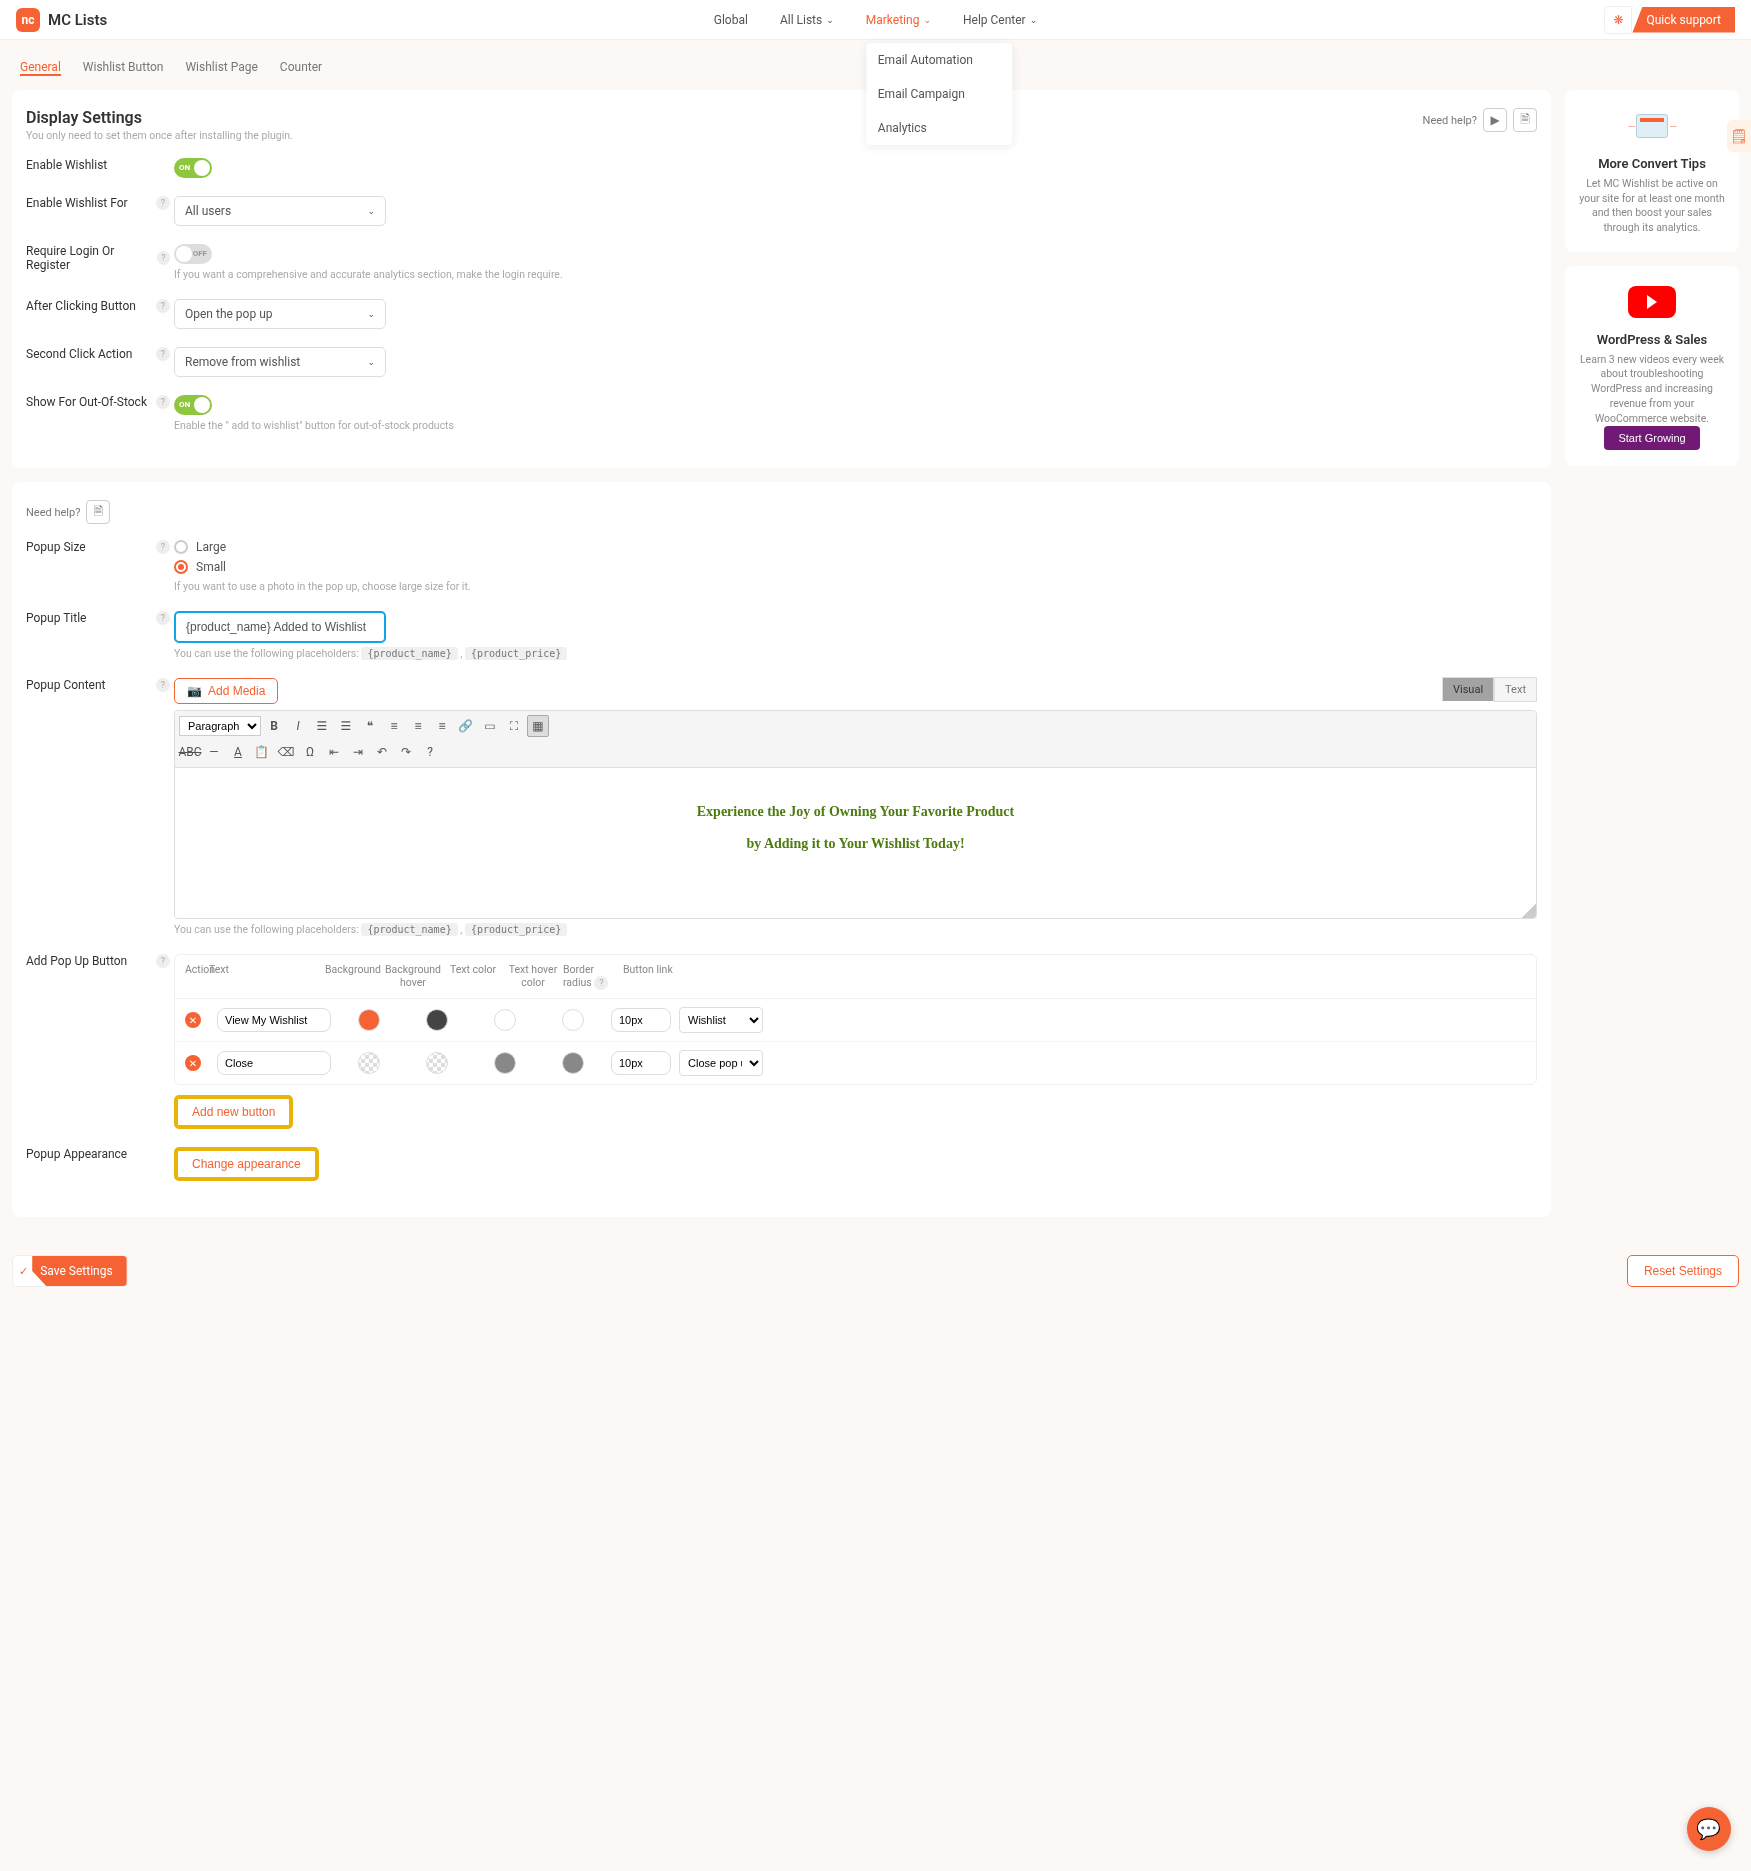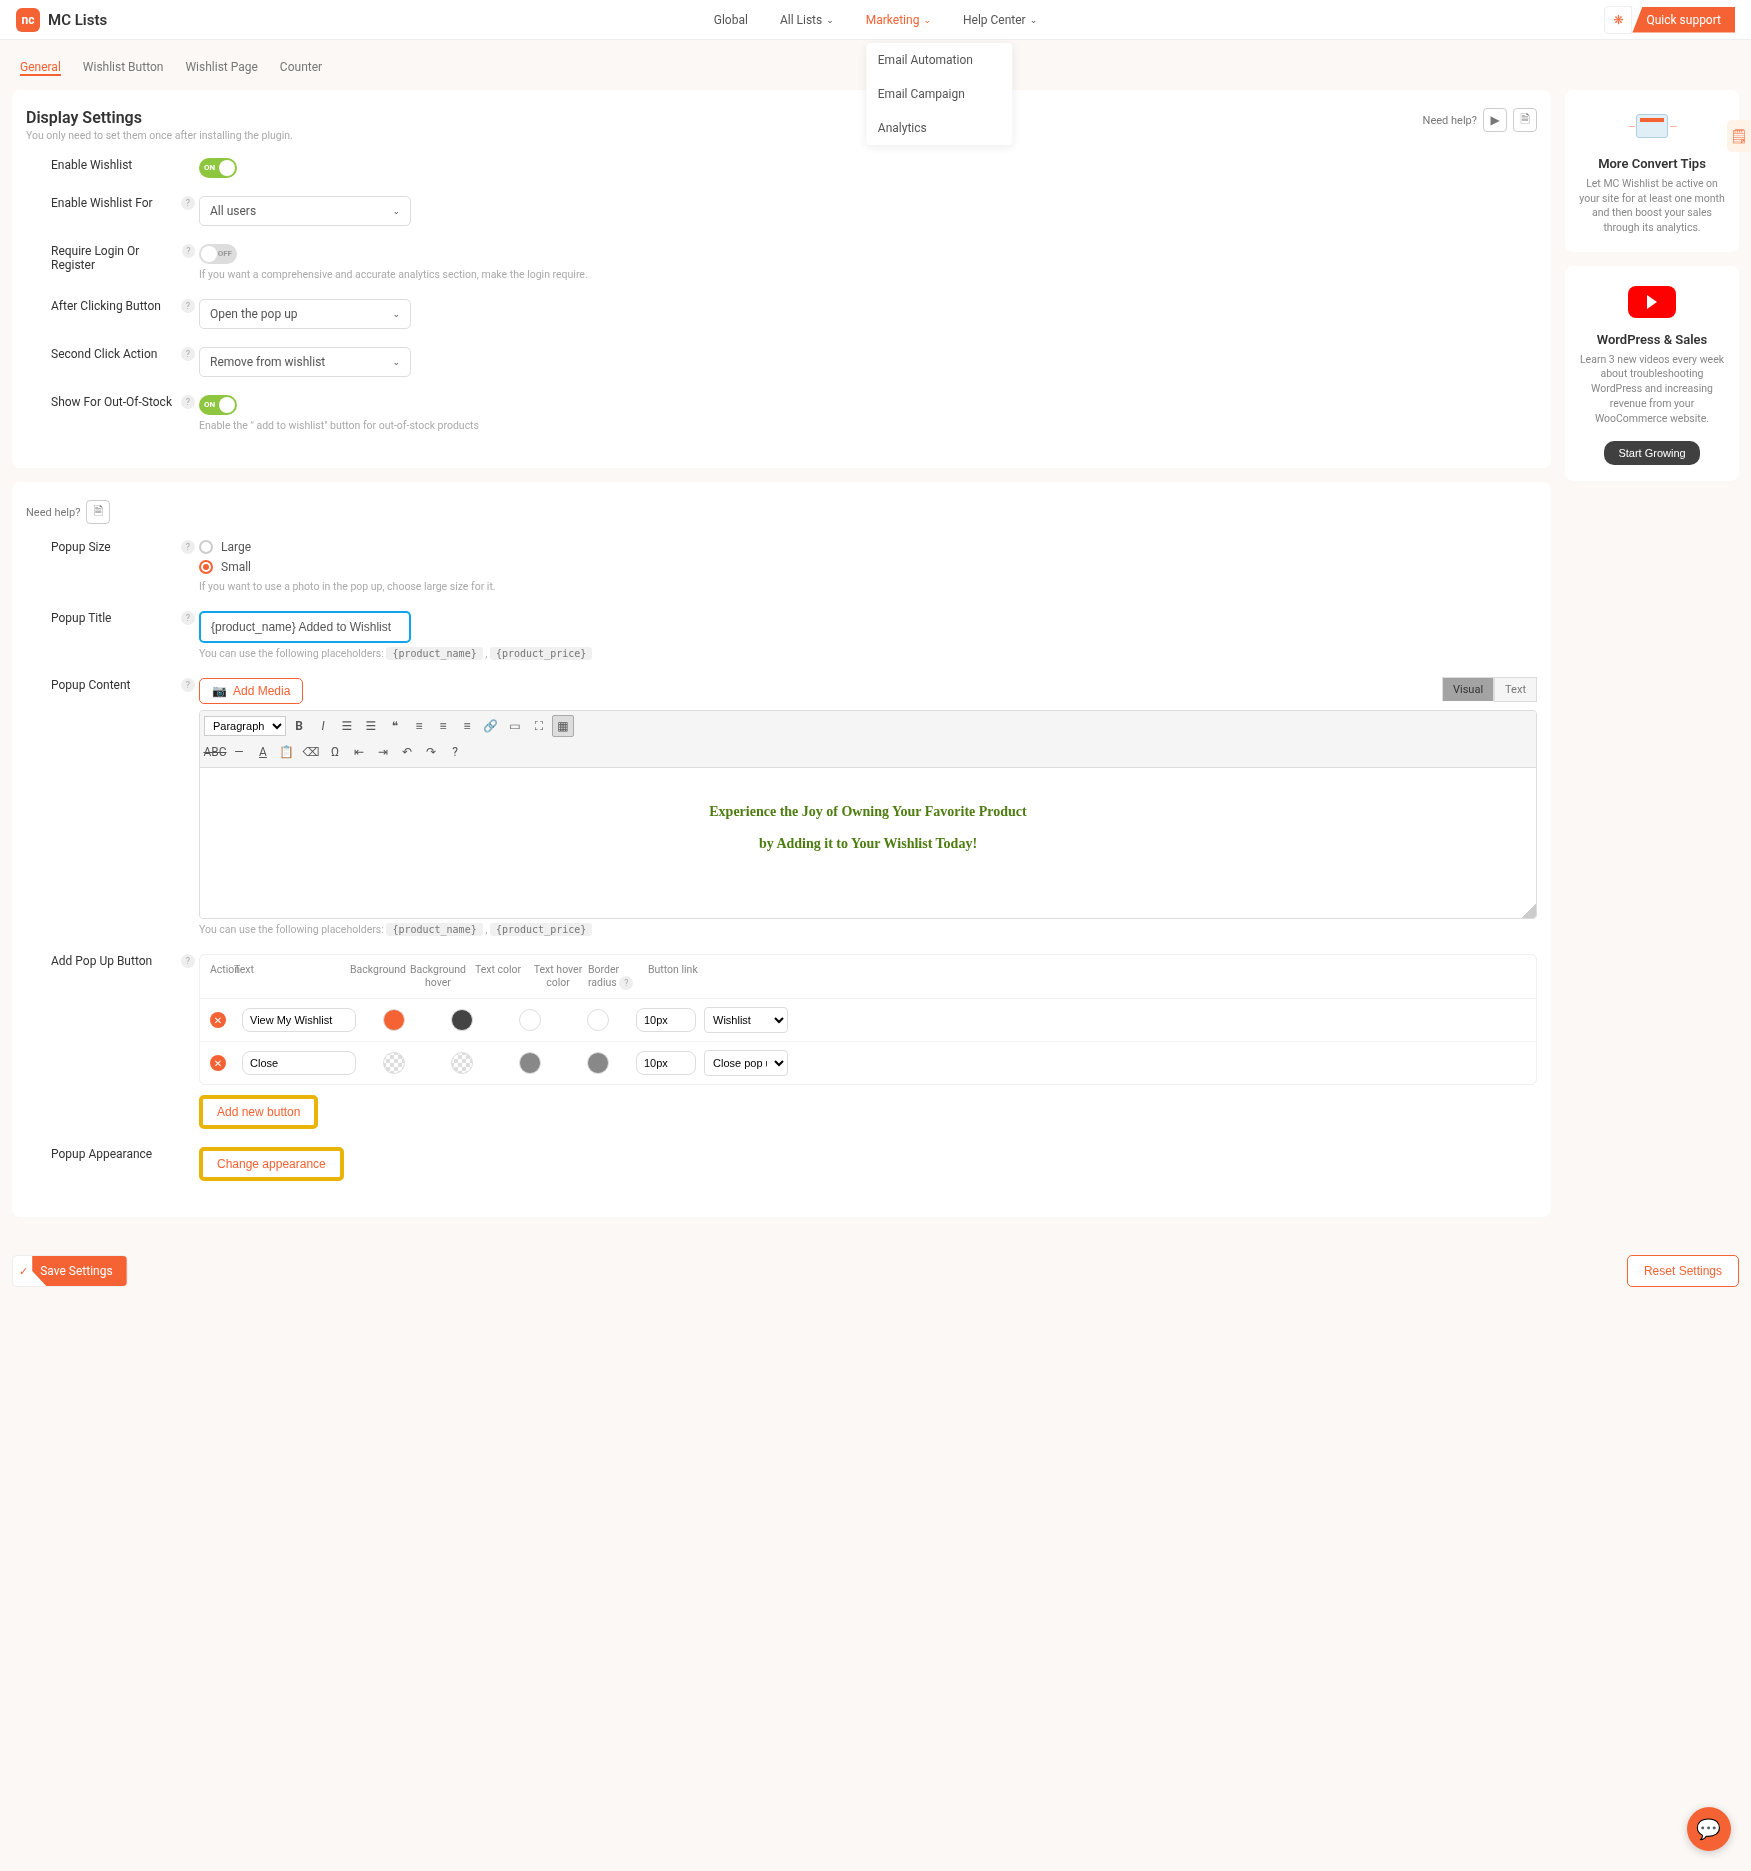--- a/index.html
+++ b/index.html
@@ -28,21 +28,21 @@
 .sidebar { width: 174px; display: flex; flex-direction: column; gap: 14px; }
 
 .panel { background: #fff; border-radius: 8px; padding: 18px 14px; margin-bottom: 14px; }
 .panel-head { display: flex; justify-content: space-between; align-items: flex-start; margin-bottom: 16px; }
 .panel-title { font-size: 16px; font-weight: 600; color: #333; }
 .panel-sub { font-size: 10.5px; color: #aaa; margin-top: 2px; }
 .panel-help { display: flex; align-items: center; gap: 6px; font-size: 11px; color: #777; }
 .help-icon { width: 24px; height: 24px; border: 1px solid #ccc; border-radius: 4px; display: flex; align-items: center; justify-content: center; font-size: 12px; cursor: pointer; }
 
 .field { display: flex; align-items: flex-start; margin-bottom: 18px; }
-.field-label { width: 148px; font-size: 12px; color: #333; display: flex; gap: 4px; flex-shrink: 0; margin-left: 25px; }
+.field-label { width: 148px; font-size: 12px; color: #333; display: flex; align-items: center; gap: 4px; flex-shrink: 0; }
 .info-q { width: 14px; height: 14px; border-radius: 50%; background: #eee; color: #aaa; font-size: 9px; display: flex; align-items: center; justify-content: center; margin-left: auto; margin-right: 4px; }
 .field-ctrl { flex: 1; }
 .field-hint { font-size: 10.5px; color: #aaa; margin-top: 4px; }
 
 .toggle { width: 38px; height: 20px; border-radius: 12px; position: relative; cursor: pointer; }
 .toggle.on { background: #8ec63f; }
 .toggle.off { background: #ddd; }
 .toggle-knob { width: 16px; height: 16px; background: #fff; border-radius: 50%; position: absolute; top: 2px; }
 .toggle.on .toggle-knob { right: 2px; }
 .toggle.off .toggle-knob { left: 2px; }
@@ -88,21 +88,21 @@
 .color-swatch.checker { background: repeating-conic-gradient(#ddd 0% 25%, #fff 0% 50%) 50% / 8px 8px; }
 .pbt-input { width: 100%; padding: 5px 7px; border: 1px solid #ddd; border-radius: 8px; font-size: 11px; }
 .pbt-select { width: 100%; padding: 5px 4px; border: 1px solid #ddd; border-radius: 4px; font-size: 11px; background: #fff; }
 
 .btn-outline-orange { border: 4px solid #eab308; color: #f56233; background: #fff; padding: 6px 14px; border-radius: 5px; cursor: pointer; font-size: 12px; }
 
 .card { background: #fff; border-radius: 8px; padding: 16px 12px; text-align: center; }
 .card-img { height: 40px; margin-bottom: 10px; display: flex; align-items: center; justify-content: center; }
 .card-title { font-weight: 600; font-size: 13px; margin-bottom: 6px; }
 .card-desc { font-size: 10.5px; color: #888; line-height: 1.4; }
-.card-btn { background: #404040; color: #fff; border: none; padding: 6px 14px; border-radius: 10px; margin-top: 15px; cursor: pointer; font-size: 11px; }
+.card-btn { background: #701a75; color: #fff; border: none; padding: 6px 14px; border-radius: 4px; margin-top: 0; cursor: pointer; font-size: 11px; }
 .youtube-icon { width: 48px; height: 32px; background: #ff0000; border-radius: 8px; display: flex; align-items: center; justify-content: center; }
 .play-triangle { width: 0; height: 0; border-left: 10px solid #fff; border-top: 7px solid transparent; border-bottom: 7px solid transparent; }
 
 .footer { padding: 10px 12px; display: flex; justify-content: space-between; }
 .btn-save { background: #f56233; color: #fff; border: none; padding: 8px 14px 8px 8px; clip-path: polygon(0 0, 100% 0, 100% 100%, 14px 100%, 0 50%); cursor: pointer; display: flex; align-items: center; font-size: 12px; }
 .btn-save-wrap { display: flex; align-items: center; background: #fff; border: 1px solid #eee; border-radius: 5px; overflow: hidden; padding-left: 6px; }
 .btn-save-check { color: #f56233; font-size: 11px; margin-right: 4px; }
 .btn-reset { border: 1px solid #f56233; color: #f56233; background: #fff; padding: 7px 16px; border-radius: 5px; cursor: pointer; font-size: 12px; }
 
 .chat-fab { position: fixed; bottom: 20px; right: 20px; width: 44px; height: 44px; background: #f56233; border-radius: 50%; display: flex; align-items: center; justify-content: center; color: #fff; font-size: 20px; cursor: pointer; box-shadow: 0 2px 8px rgba(0,0,0,0.2); }

